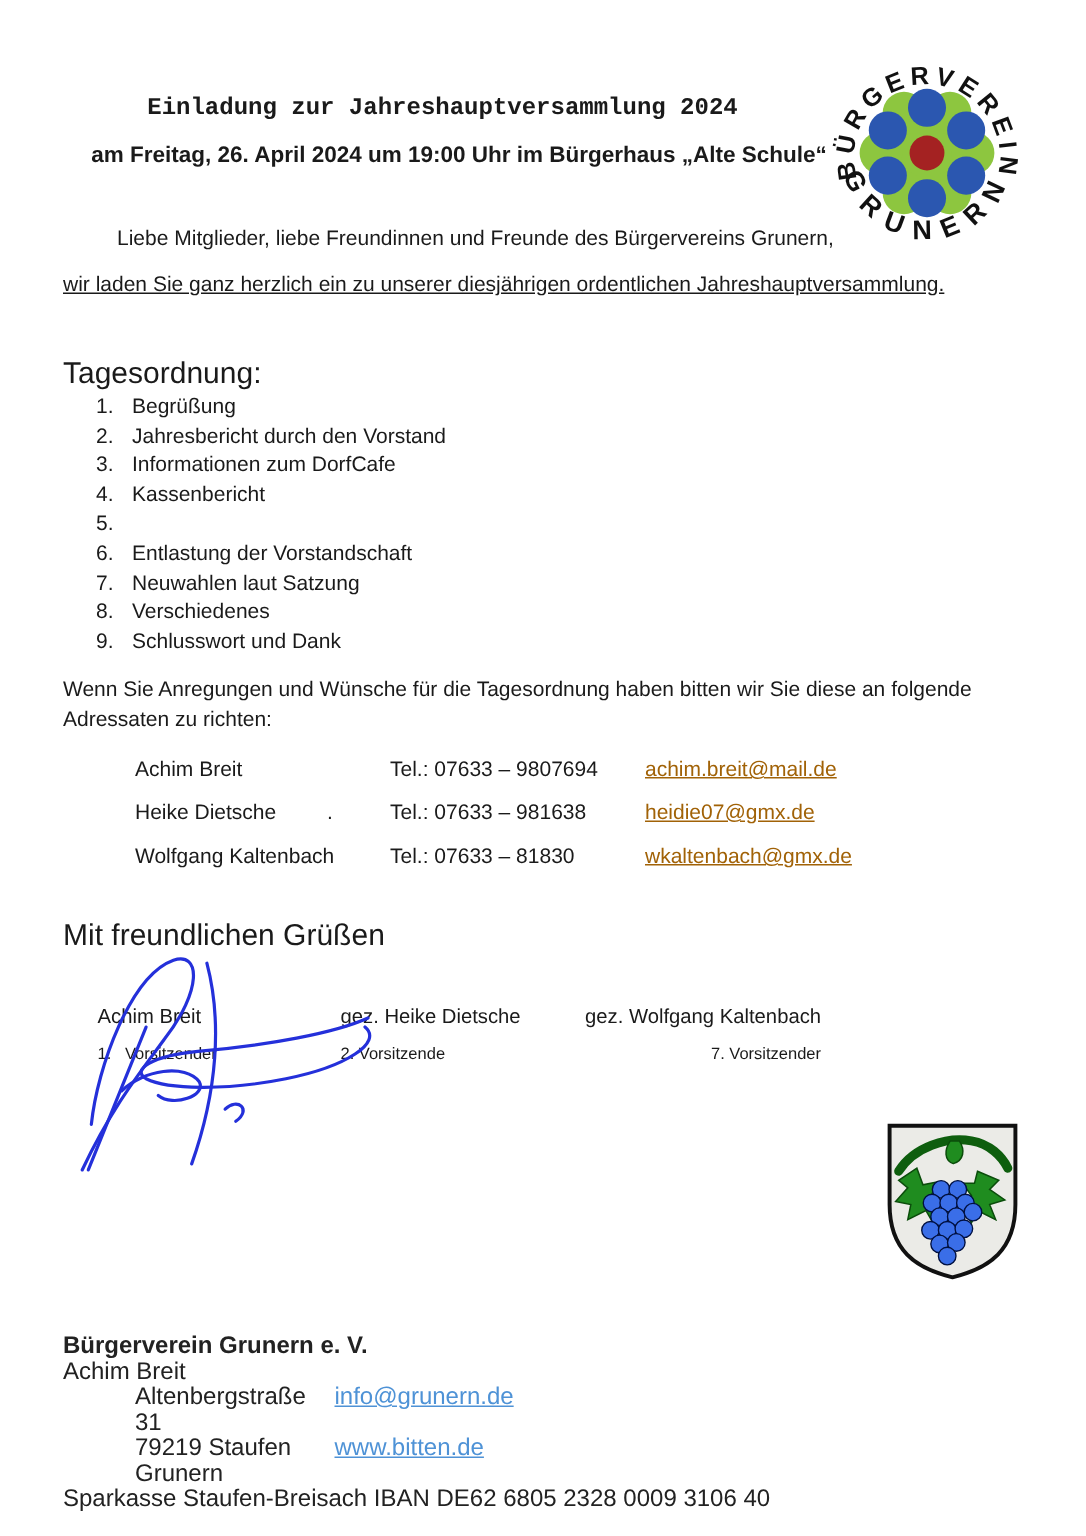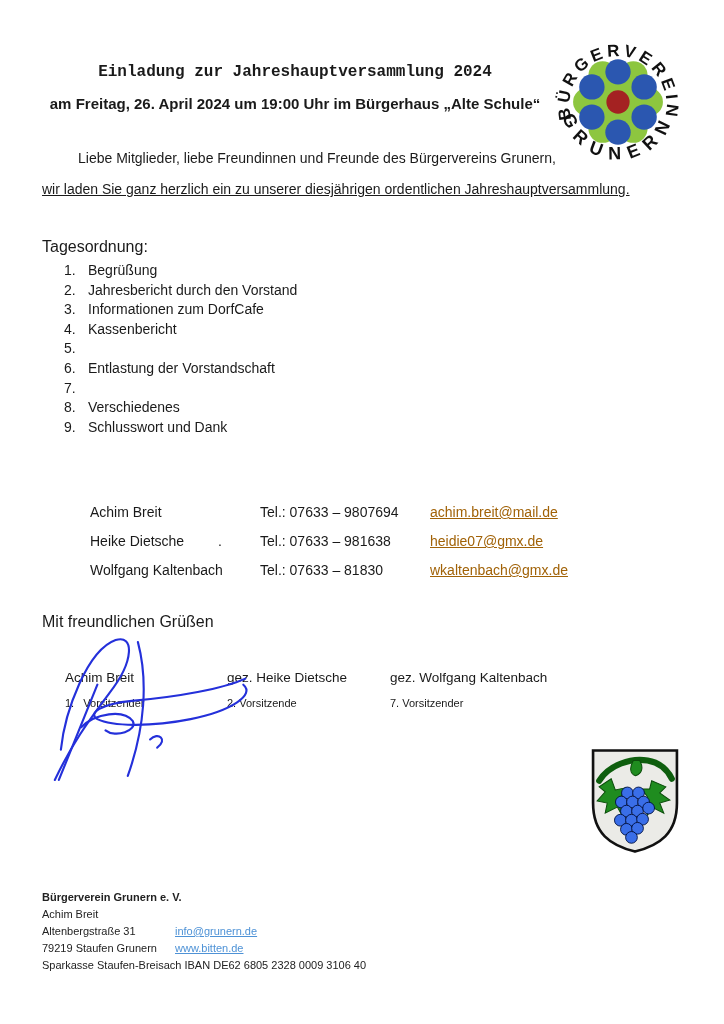--- a/index.html
+++ b/index.html
@@ -10,46 +10,46 @@
     font-family:"Liberation Sans","DejaVu Sans",sans-serif;
     color:#1a1a1a;
     overflow:hidden;
   }
   .abs{position:absolute;}
   .doc-title{
     top:63px;left:30px;width:530px;
     text-align:center;font-weight:bold;font-size:16px;font-family:Liberation Mono, monospace;
   }
   .doc-subtitle{
-    top:95px;left:12px;width:566px;
+    top:95px;left:23px;width:566px;
     text-align:center;font-weight:bold;font-size:15px;
   }
   .greet1{top:150px;left:42px;font-size:14px;margin-left:36px;}
   .greet2{top:181px;left:42px;font-size:14px;text-decoration:underline;}
-  .agenda-heading{top:238px;left:42px;font-size:16px;}
+  .agenda-heading{top:238px;left:42px;font-size:20px;}
   .agenda{top:262px;left:64px;font-size:14px;}
   .agenda .row{height:19.6px;display:flex;}
   .agenda .num{width:24px;flex:0 0 24px;}
   .request{top:450px;left:42px;font-size:14px;line-height:19.5px;}
   .contacts{top:504px;left:90px;font-size:14px;}
   .contacts .crow{display:flex;height:29px;align-items:flex-start;}
   .contacts .cname{width:170px;flex:0 0 170px;position:relative;}
   .contacts .cdot{position:absolute;left:128px;top:0;}
   .contacts .cphone{width:170px;flex:0 0 170px;}
   .contacts a, .contacts .cemail{color:#a16207;text-decoration:underline;cursor:pointer;}
-  .closing{top:613px;left:42px;font-size:16px;}
+  .closing{top:613px;left:42px;font-size:20px;}
   .sigcol{top:670px;font-size:13.5px;}
   .sigcol .role{font-size:11px;margin-top:12px;white-space:pre;}
-  .sig1{left:65px;} .sig2{left:227px;} .sig3{left:390px;}
+  .sig1{left:65px;} .sig2{left:227px;} .sig3{left:390px;text-align:right;}
   .signature-svg{top:632px;left:36px;pointer-events:none;}
   .crest-svg{top:744px;left:587px;}
   .logo-svg{top:28px;left:544px;}
-  .footer{top:889px;left:42px;font-size:11px;line-height:17px;color:#222;}
+  .footer{top:889px;left:42px;font-size:16px;line-height:17px;color:#222;}
   .footer .org{font-weight:bold;}
-  .footer .frow{display:flex;}
+  .footer .frow{display:flex;margin-left:48px;}
   .footer .flabel{width:133px;flex:0 0 133px;}
   .footer a{color:#4e92d6;text-decoration:underline;cursor:pointer;}
 </style>
 </head>
 <body>
 
 <div class="page">
 
   <svg class="abs logo-svg" width="148" height="148" viewBox="0 0 140 140">
     <defs>
@@ -109,31 +109,36 @@
       </div>
     <div class="row">
         <span class="num">5.</span>
       </div>
     <div class="row">
         <span class="num">6.</span>
         <span>Entlastung der Vorstandschaft</span>
       </div>
     <div class="row">
         <span class="num">7.</span>
+        <span>Neuwahlen laut Satzung</span>
       </div>
     <div class="row">
         <span class="num">8.</span>
         <span>Verschiedenes</span>
       </div>
     <div class="row">
         <span class="num">9.</span>
         <span>Schlusswort und Dank</span>
       </div>
   </div>
 
+  <div class="abs request">
+    <div>Wenn Sie Anregungen und Wünsche für die Tagesordnung haben bitten wir Sie diese an folgende</div>
+    <div>Adressaten zu richten:</div>
+  </div>
 
   <div class="abs contacts">
     <div class="crow">
       <span class="cname"><span>Achim Breit</span><span class="cdot"></span></span>
       <span class="cphone">Tel.: 07633 – 9807694</span>
       <a class="cemail">achim.breit@mail.de</a>
     </div>
     <div class="crow">
       <span class="cname"><span>Heike Dietsche</span><span class="cdot">.</span></span>
       <span class="cphone">Tel.: 07633 – 981638</span>

